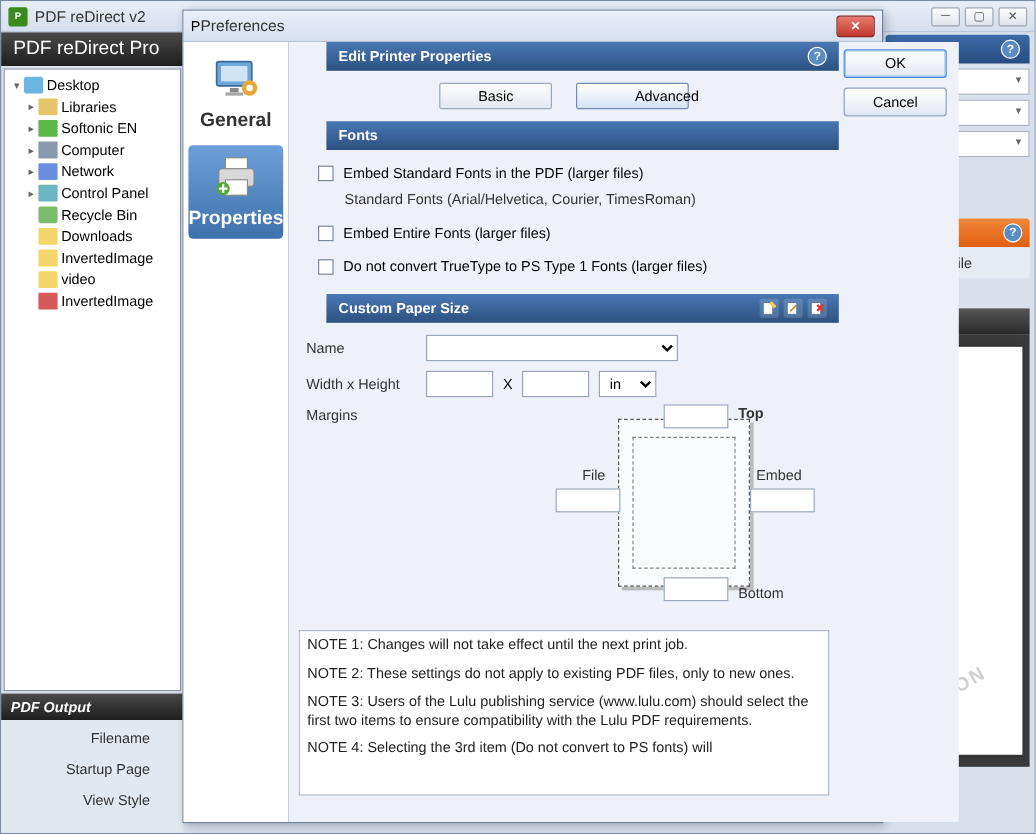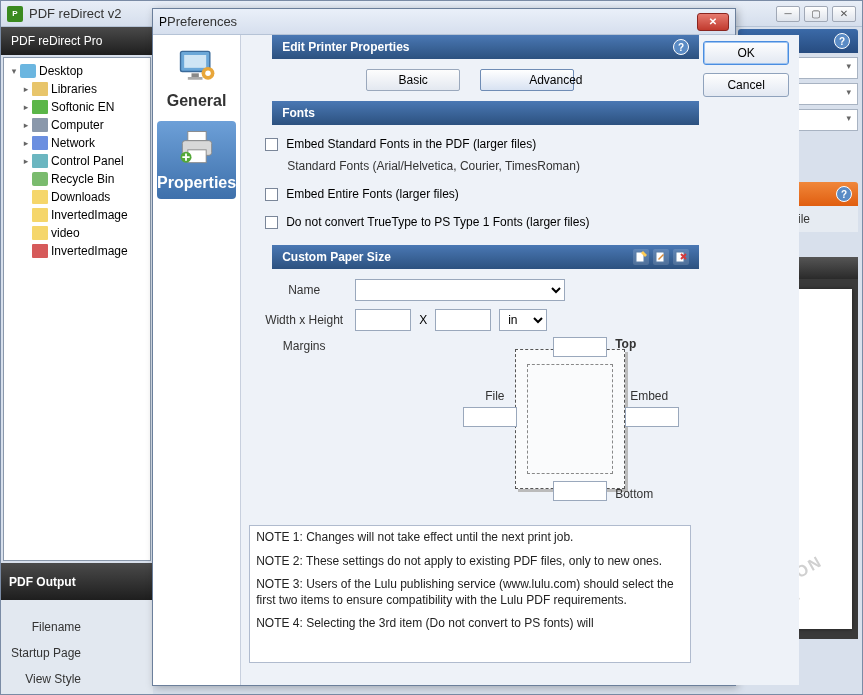--- a/index.html
+++ b/index.html
@@ -6,44 +6,44 @@
 body { background: #dde4ee; width: 863px; height: 695px; position: relative; overflow: hidden; }
 
 
 .main-window { position: absolute; top: 0; left: 0; width: 863px; height: 695px; background: #d8e0ec; border: 1px solid #7a8ba5; }
 .main-titlebar { height: 26px; background: linear-gradient(#e8eef7, #d5deec); display: flex; align-items: center; padding: 0 6px; border-bottom: 1px solid #b5c3d6; }
 .main-titlebar .title-icon { width: 16px; height: 16px; background: #3a8a1f; border-radius: 2px; margin-right: 6px; display: inline-flex; align-items: center; justify-content: center; color: #fff; font-size: 8px; font-weight: bold; }
 .main-titlebar .title-text { flex: 1; color: #333; font-size: 13px; }
 .win-btns { display: flex; gap: 4px; }
 .win-btn { width: 24px; height: 16px; border: 1px solid #a0a8b6; background: linear-gradient(#fefefe,#dfe4ec); border-radius: 2px; display: flex; align-items: center; justify-content: center; font-size: 10px; color: #555; cursor: pointer; }
 
-.toolbar-dark { background: linear-gradient(#4a4a4a,#1e1e1e); color: #fff; height: 28px; display: flex; align-items: center; padding: 0 10px; font-size: 12px; }
+.toolbar-dark { background: linear-gradient(#4a4a4a,#1e1e1e); color: #fff; height: 28px; display: flex; align-items: center; padding: 0 10px; font-size: 16px; }
 .folders-header { background: linear-gradient(#4a4a4a,#1e1e1e); color: #fff; height: 22px; display: flex; align-items: center; padding: 0 8px; font-weight: bold; border-top: 1px solid #666; }
 
 .main-body { display: flex; height: calc(100% - 26px); }
 .left-col { width: 152px; display: flex; flex-direction: column; }
 .folders-panel { background: #fff; flex: 1; overflow: hidden; border: 1px solid #8a98ab; margin: 2px; }
 .tree { padding: 4px 2px; }
 .tree-row { display: flex; align-items: center; height: 18px; padding-left: 2px; cursor: pointer; }
 .tree-row .tw { width: 12px; text-align: center; color: #666; font-size: 9px; }
 .tree-row .ic { width: 16px; height: 14px; margin-right: 3px; display: inline-flex; align-items: center; justify-content: center; }
 .tree-row.indent { padding-left: 14px; }
 .ic-desktop { background: #6bb6e0; border-radius: 2px; }
 .ic-lib { background: #e8c56b; border-radius: 1px; }
 .ic-soft { background: #5bb648; border-radius: 1px; }
 .ic-comp { background: #8a98ab; border-radius: 1px; }
 .ic-net { background: #6b8fe0; border-radius: 1px; }
 .ic-cp { background: #6bb6c0; border-radius: 1px; }
 .ic-recycle { background: #7abb6e; border-radius: 2px; }
 .ic-folder { background: #f5d66b; border-radius: 1px; }
 .ic-zip { background: #d65a5a; border-radius: 1px; }
 
-.pdf-output-header { background: linear-gradient(#4a4a4a,#1e1e1e); color: #fff; height: 37px; display: flex; align-items: center; padding: 0 8px; font-weight: bold; }
+.pdf-output-header { background: linear-gradient(#4a4a4a,#1e1e1e); color: #fff; height: 22px; display: flex; align-items: center; padding: 0 8px; font-weight: bold; font-style: italic; }
 .pdf-output-body { background: #e2e8f0; padding: 8px; }
-.form-row { display: flex; align-items: flex-end; height: 26px; }
+.form-row { display: flex; align-items: flex-start; height: 26px; margin-left: 44px; }
 .form-row label { width: 80px; text-align: right; padding-right: 8px; color: #333; }
 
 .right-col { flex: 1; position: relative; background: #d8e0ec; }
 .settings-bar { position: absolute; top: 2px; right: 4px; width: 120px; }
 .settings-header { background: linear-gradient(#3b6aa8,#274c80); color: #fff; height: 24px; border-radius: 3px 3px 0 0; display: flex; align-items: center; padding: 0 8px; font-weight: bold; justify-content: space-between; }
 .help-circ { width: 16px; height: 16px; border-radius: 50%; background: #5a8bc5; color: #fff; display: inline-flex; align-items: center; justify-content: center; font-size: 10px; font-weight: bold; border: 1px solid #fff; }
 .mini-dd { height: 22px; background: #fff; border: 1px solid #a8b3c2; margin-top: 4px; position: relative; }
 .mini-dd:after { content: "▾"; position: absolute; right: 6px; top: 3px; color: #666; font-size: 9px; }
 
 .encrypt-row { position: absolute; top: 155px; right: 4px; width: 120px; background: linear-gradient(#f0873a,#e05e10); height: 24px; border-radius: 3px 3px 0 0; display: flex; align-items: center; justify-content: flex-end; padding-right: 6px; }
@@ -75,21 +75,21 @@
 .tab-btn { width: 94px; height: 22px; background: linear-gradient(#fdfdfd,#e3e8f0); border: 1px solid #9aa8bc; border-radius: 2px; cursor: pointer; }
 .tab-btn.active { background: linear-gradient(#fff,#d8e2f2); border-color: #6f8cb5; padding-left: 48px; }
 
 .fonts-body { padding: 8px 24px 12px; }
 .chk-row { display: flex; align-items: center; height: 22px; }
 .chk-row.sub { padding-left: 22px; color: #333; }
 .chk { width: 13px; height: 13px; border: 1px solid #7a8699; background: #fff; margin-right: 8px; cursor: pointer; }
 
 .custom-body { padding: 10px 14px; }
 .cp-row { display: flex; align-items: center; margin-bottom: 8px; }
-.cp-row .lbl { width: 100px; text-align: center; padding-right: 2px; color: #333; }
+.cp-row .lbl { width: 100px; text-align: left; padding-right: 2px; color: #333; }
 .cp-row select, .cp-row input[type=text] { height: 22px; border: 1px solid #9aa8bc; background: #fff; padding: 0 4px; }
 .name-select { width: 210px; }
 .wh-input { width: 56px; }
 .unit-select { width: 48px; }
 .x-lbl { margin: 0 8px; }
 
 .paper-diagram { position: relative; width: 220px; height: 160px; margin-left: 110px; }
 .page-rect { position: absolute; left: 50px; top: 10px; width: 110px; height: 140px; border: 1px dashed #555; background: #fafbfc; box-shadow: 3px 3px 0 #bbb; }
 .page-inner { position: absolute; left: 62px; top: 25px; width: 86px; height: 110px; border: 1px dashed #888; }
 .m-input { position: absolute; width: 54px; height: 20px; border: 1px solid #9aa8bc; background: #fff; }

